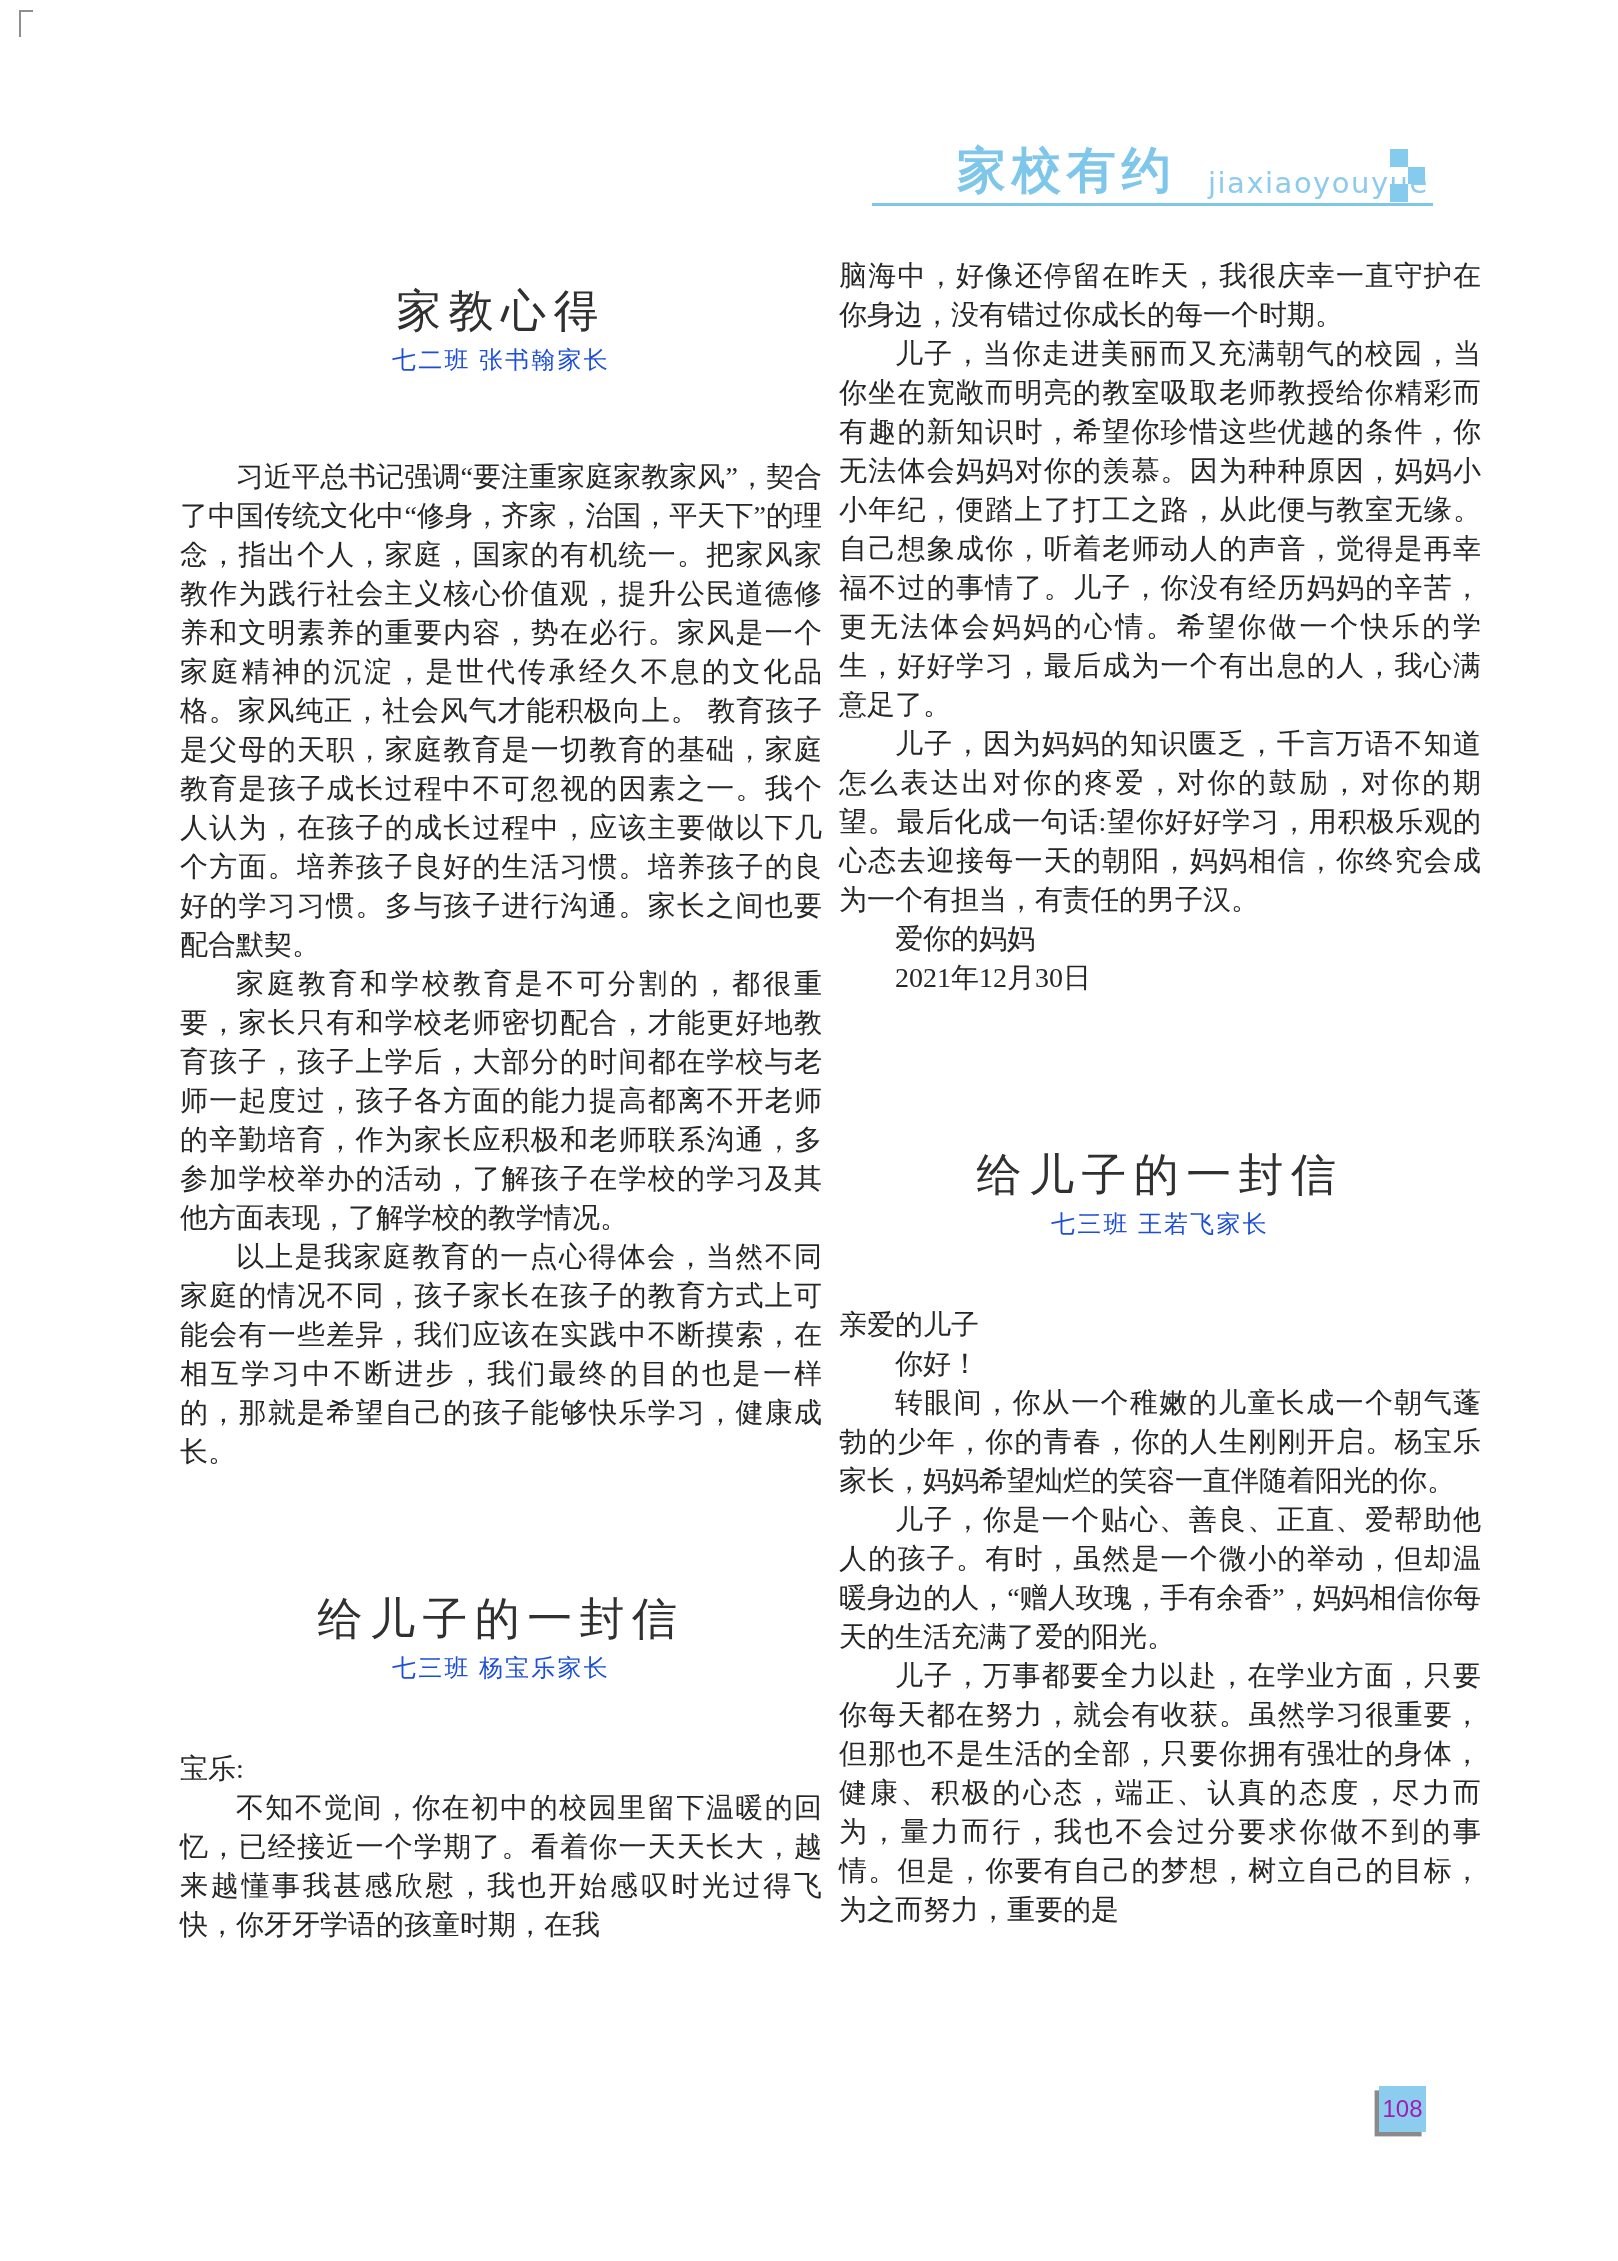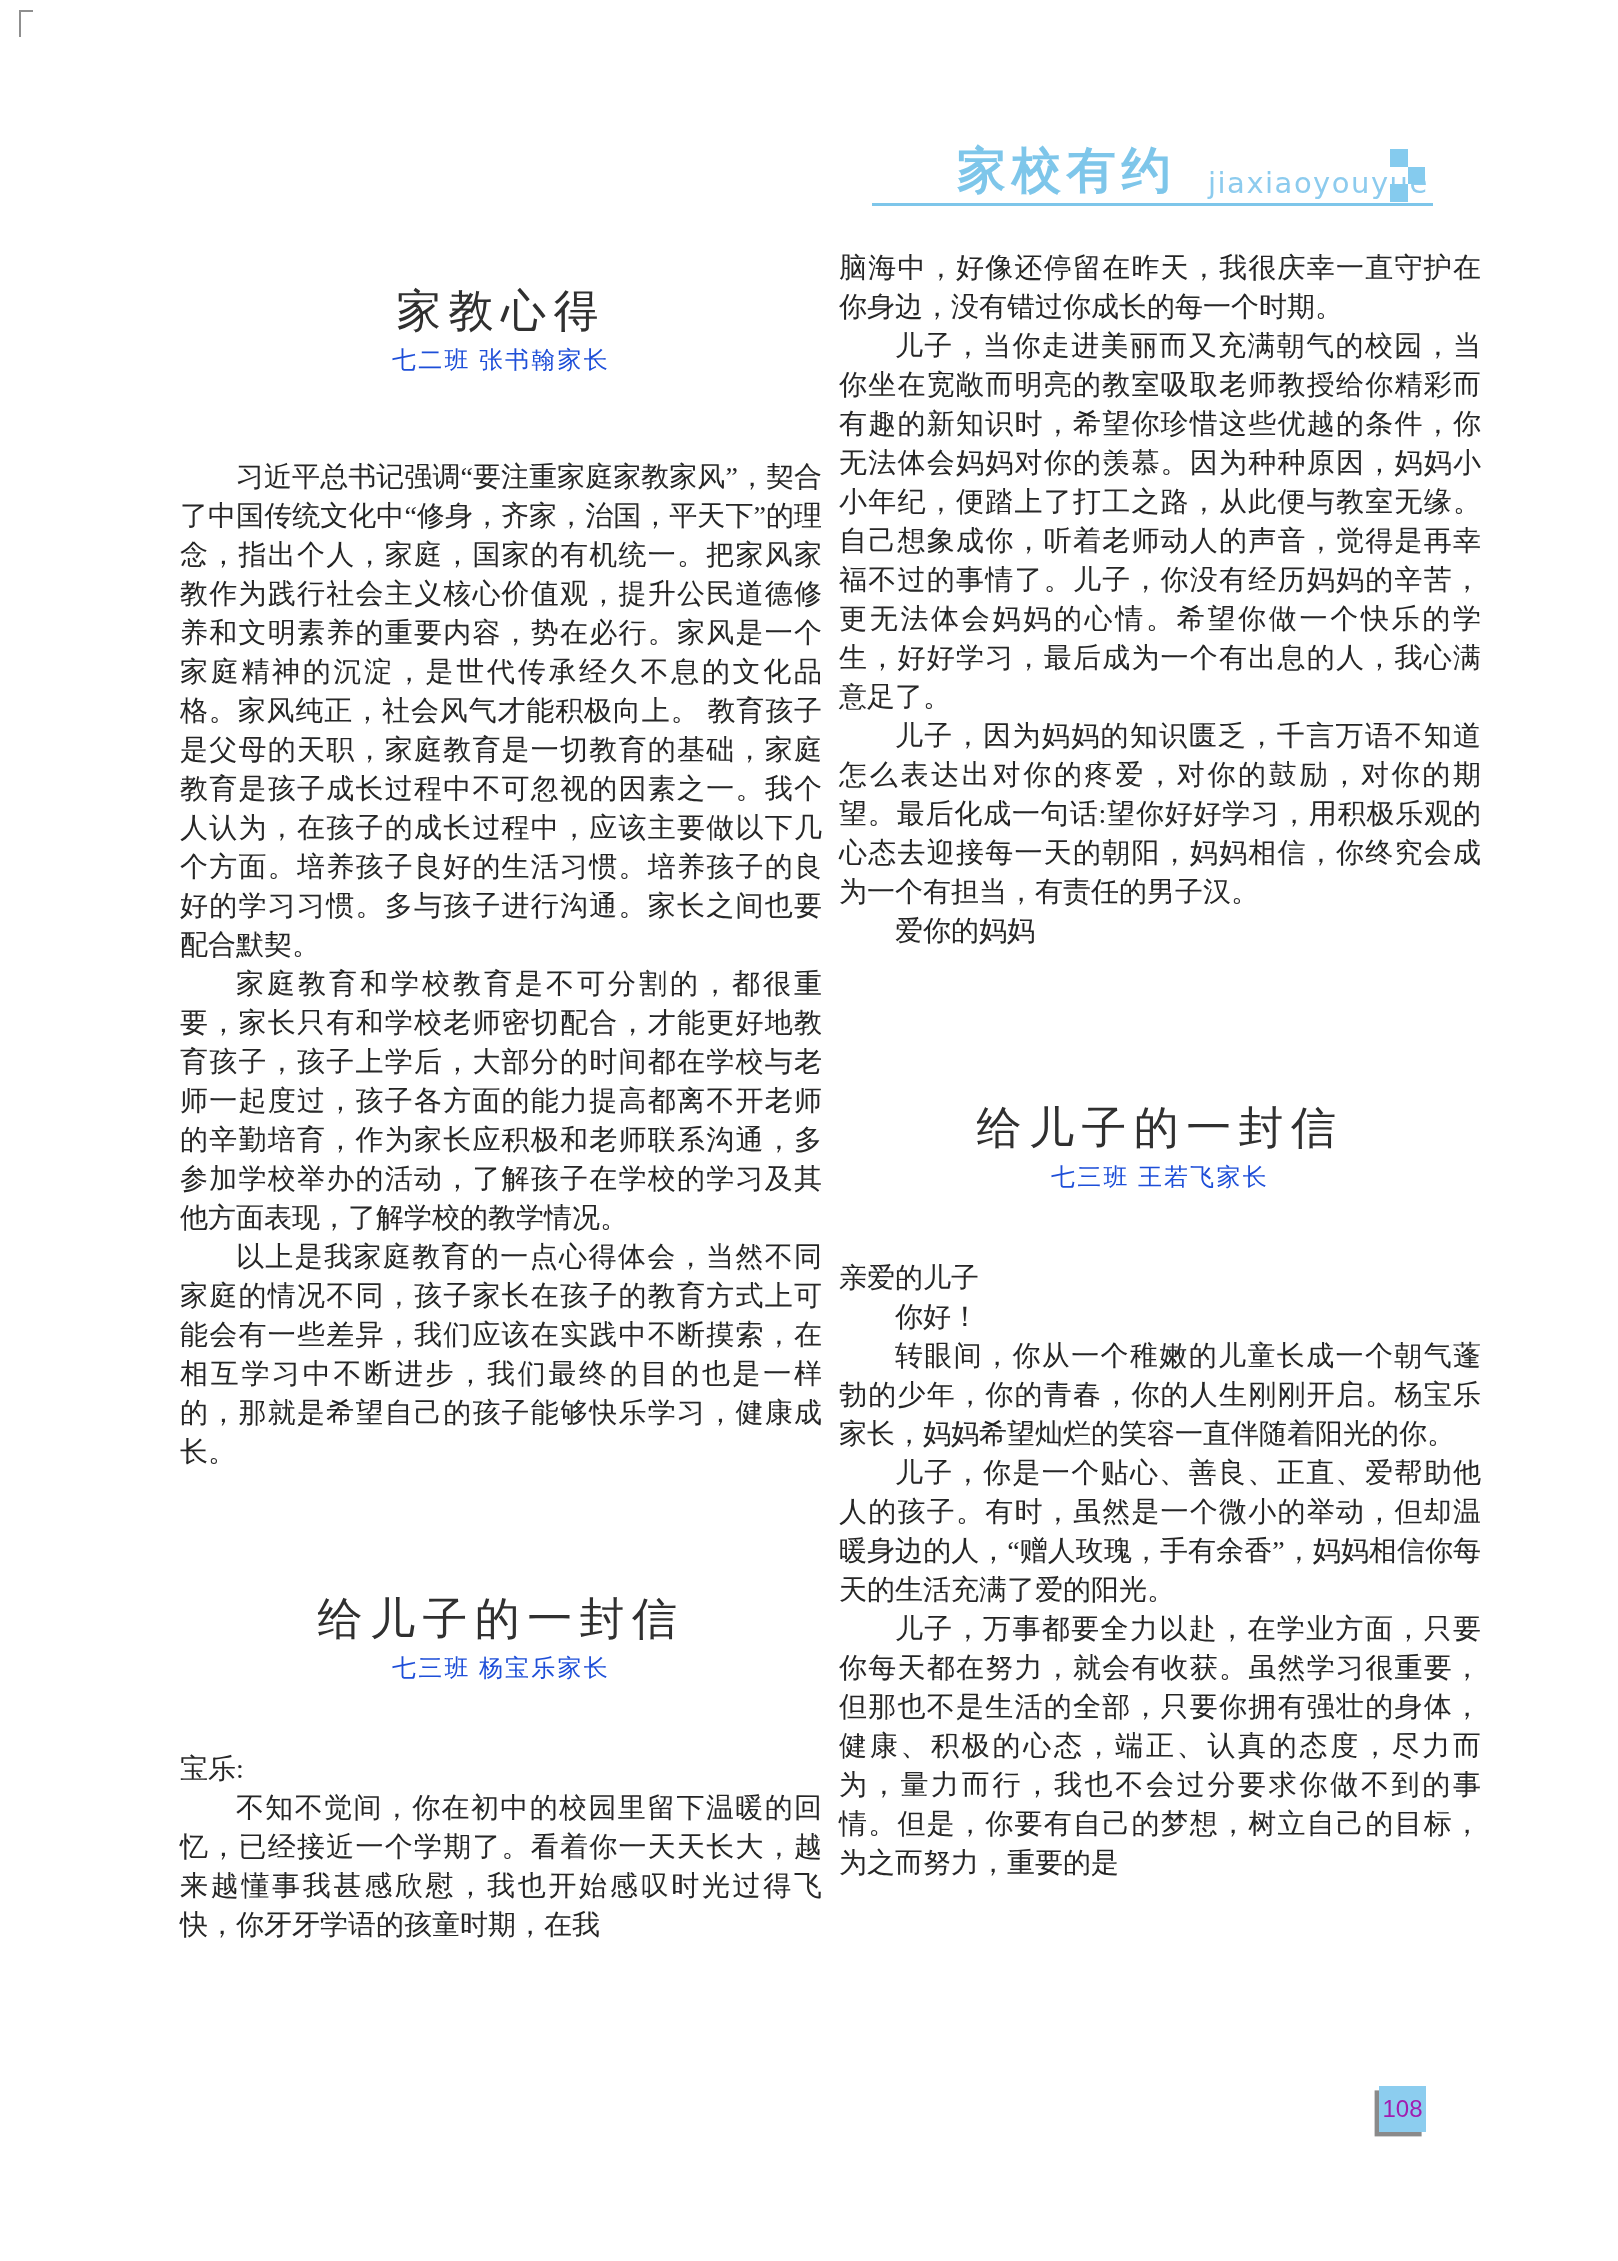--- a/index.html
+++ b/index.html
@@ -44,21 +44,21 @@
   }
   .pixel-squares { position:absolute; left:1390px; top:149px; width:35px; height:53px; }
   .pixel-squares .sq { position:absolute; width:17.7px; height:17.7px; background:#85cbee; }
   .pixel-squares .sq1 { left:0;  top:0;  }
   .pixel-squares .sq2 { left:17.7px; top:17.7px; }
   .pixel-squares .sq3 { left:0;  top:35px; }
 
   
   .col { position:absolute; width:642px; }
   .col-left  { left:180px;  top:283px; }
-  .col-right { left:839px; top:237px; }
+  .col-right { left:839px; top:245px; }
 
   .art-title {
     text-align:center;
     font-size:45px; line-height:43px;
     letter-spacing:7.4px;
     font-weight:normal;
     color:#303030;
     margin:0;
   }
   .art-author {
@@ -138,20 +138,21 @@
     <p class="no-indent salutation">宝乐:</p>
     <p>不知不觉间，你在初中的校园里留下温暖的回忆，已经接近一个学期了。看着你一天天长大，越来越懂事我甚感欣慰，我也开始感叹时光过得飞快，你牙牙学语的孩童时期，在我</p>
   </div>
 
   <div class="col col-right body-text">
     <p class="no-indent" style="margin-top:11px">脑海中，好像还停留在昨天，我很庆幸一直守护在你身边，没有错过你成长的每一个时期。</p>
     <p>儿子，当你走进美丽而又充满朝气的校园，当你坐在宽敞而明亮的教室吸取老师教授给你精彩而有趣的新知识时，希望你珍惜这些优越的条件，你无法体会妈妈对你的羡慕。因为种种原因，妈妈小小年纪，便踏上了打工之路，从此便与教室无缘。自己想象成你，听着老师动人的声音，觉得是再幸福不过的事情了。儿子，你没有经历妈妈的辛苦，更无法体会妈妈的心情。希望你做一个快乐的学生，好好学习，最后成为一个有出息的人，我心满意足了。</p>
     <p>儿子，因为妈妈的知识匮乏，千言万语不知道怎么表达出对你的疼爱，对你的鼓励，对你的期望。最后化成一句话:望你好好学习，用积极乐观的心态去迎接每一天的朝阳，妈妈相信，你终究会成为一个有担当，有责任的男子汉。</p>
 
     <p class="sig-line sig-name">爱你的妈妈</p>
+    <p class="sig-line sig-date">2021年12月30日</p>
 
     <h2 class="art-title art3-title">给儿子的一封信</h2>
     <div class="art-author">七三班 王若飞家长</div>
 
     <p class="no-indent salutation">亲爱的儿子</p>
     <p>你好！</p>
     <p>转眼间，你从一个稚嫩的儿童长成一个朝气蓬勃的少年，你的青春，你的人生刚刚开启。杨宝乐家长，妈妈希望灿烂的笑容一直伴随着阳光的你。</p>
     <p>儿子，你是一个贴心、善良、正直、爱帮助他人的孩子。有时，虽然是一个微小的举动，但却温暖身边的人，“赠人玫瑰，手有余香”，妈妈相信你每天的生活充满了爱的阳光。</p>
     <p>儿子，万事都要全力以赴，在学业方面，只要你每天都在努力，就会有收获。虽然学习很重要，但那也不是生活的全部，只要你拥有强壮的身体，健康、积极的心态，端正、认真的态度，尽力而为，量力而行，我也不会过分要求你做不到的事情。但是，你要有自己的梦想，树立自己的目标，为之而努力，重要的是</p>
   </div>

